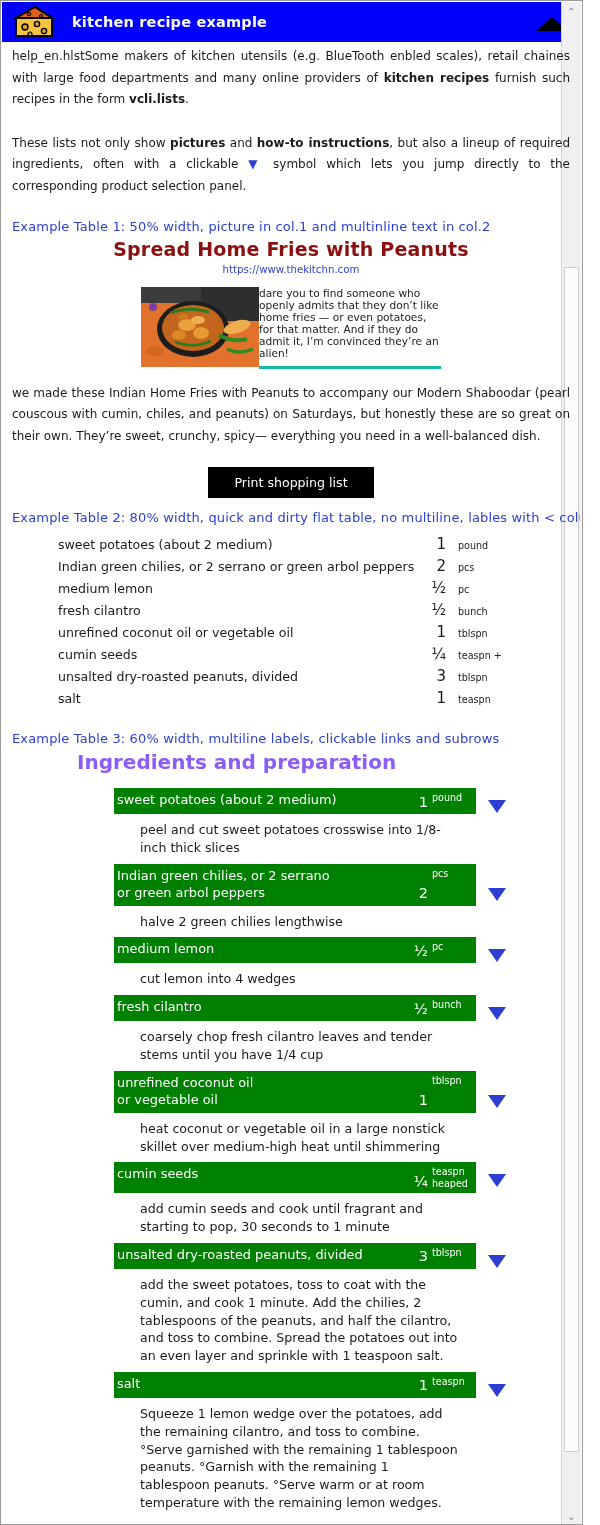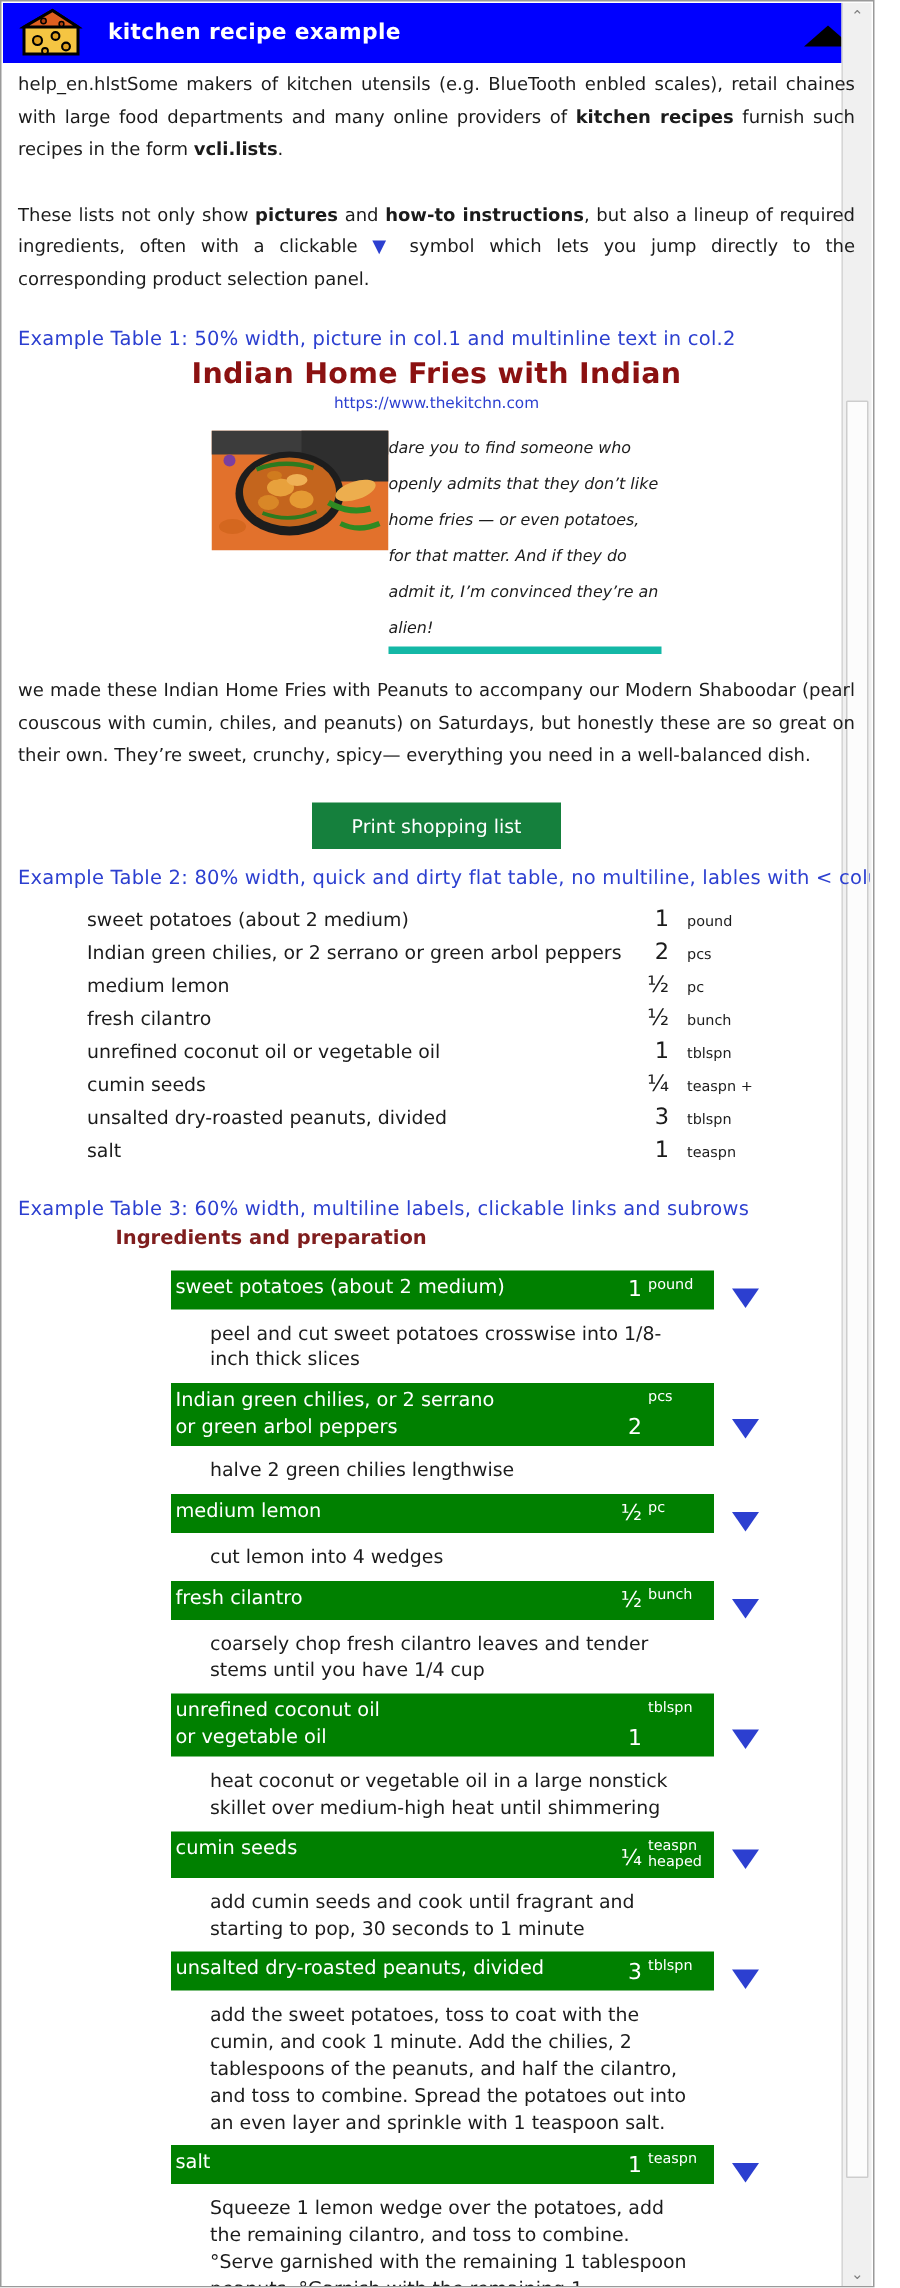--- a/index.html
+++ b/index.html
@@ -124,31 +124,30 @@
     border-collapse: collapse;
   }
   #table1 td { vertical-align: top; padding: 0; }
   #dish-photo {
     width: 118px; height: 80px;
     display: block;
     border: 0;
   }
   #photo-caption {
     font-size: 10.6px;
-    line-height: 24px;
+    line-height: 12px;
     color: #1b1b1b;
     padding-left: 7px;
-    border-bottom: 5px solid #14b8a6;
-    font-style: italic;
+    border-bottom: 3px solid #14b8a6;
   }
 
   
   #print-btn-wrap { text-align: center; margin-top: 20px; }
   #print-btn {
-    background: #15803d;
+    background: #000000;
     color: #ffffff;
     border: none;
     font-size: 12.6px;
     font-family: "DejaVu Sans", sans-serif;
     padding: 8px 26px;
     cursor: pointer;
   }
 
   
   #table2 {
@@ -158,23 +157,23 @@
     font-size: 12.6px;
     color: #1b1b1b;
   }
   #table2 td { padding: 2px 0; vertical-align: baseline; }
   #table2 .t2-label { padding-left: 16px; width: 380px; }
   #table2 .t2-qty   { text-align: right; width: 32px; font-size: 15px; padding-right: 8px; }
   #table2 .t2-unit  { font-size: 9.6px; padding-left: 4px; }
 
   
   #table3-heading {
-    color: #7f1d1d;
+    color: #8b5cf6;
     font-weight: bold;
-    font-size: 13px;
+    font-size: 20px;
     padding-left: 75px;
     margin-top: 4px;
   }
   #table3 { margin: 14px 0 0 0; }
   .t3-group { margin-bottom: 0; }
   .t3-row {
     position: relative;
     margin-left: 112px;
     width: 362px;
     background: #008000;
@@ -248,21 +247,21 @@
   </div>
 
   <div id="content">
 
     <p class="body-text intro1"><span>help_en.hlst</span><span>Some makers of kitchen utensils (e.g. BlueTooth enbled scales), retail chaines with large food departments and many online providers of </span><b>kitchen recipes</b><span> furnish such recipes in the form </span><b>vcli.lists</b><span>.</span></p>
 
     <p class="body-text intro2"><span>These lists not only show </span><b>pictures</b><span> and </span><b>how-to instructions</b><span>, but also a lineup of required ingredients, often with a clickable </span><span style="color:#2c3fd0">▼</span><span> symbol which lets you jump directly to the corresponding product selection panel.</span></p>
 
     <div class="example-caption" style="margin-top:22px">Example Table 1: 50% width, picture in col.1 and multinline text in col.2</div>
 
-    <div class="recipe-title">Indian Home Fries with Indian</div>
+    <div class="recipe-title">Spread Home Fries with Peanuts</div>
     <div class="recipe-url">https://www.thekitchn.com</div>
 
     <table id="table1">
       <tbody>
           <tr>
         <td>
           <svg id="dish-photo" viewBox="0 0 118 80">
             <rect width="118" height="80" fill="#e2712c"></rect>
             <rect x="0" y="0" width="118" height="16" fill="#3c3c3c"></rect>
             <rect x="60" y="0" width="58" height="34" fill="#2e2e2e"></rect>

